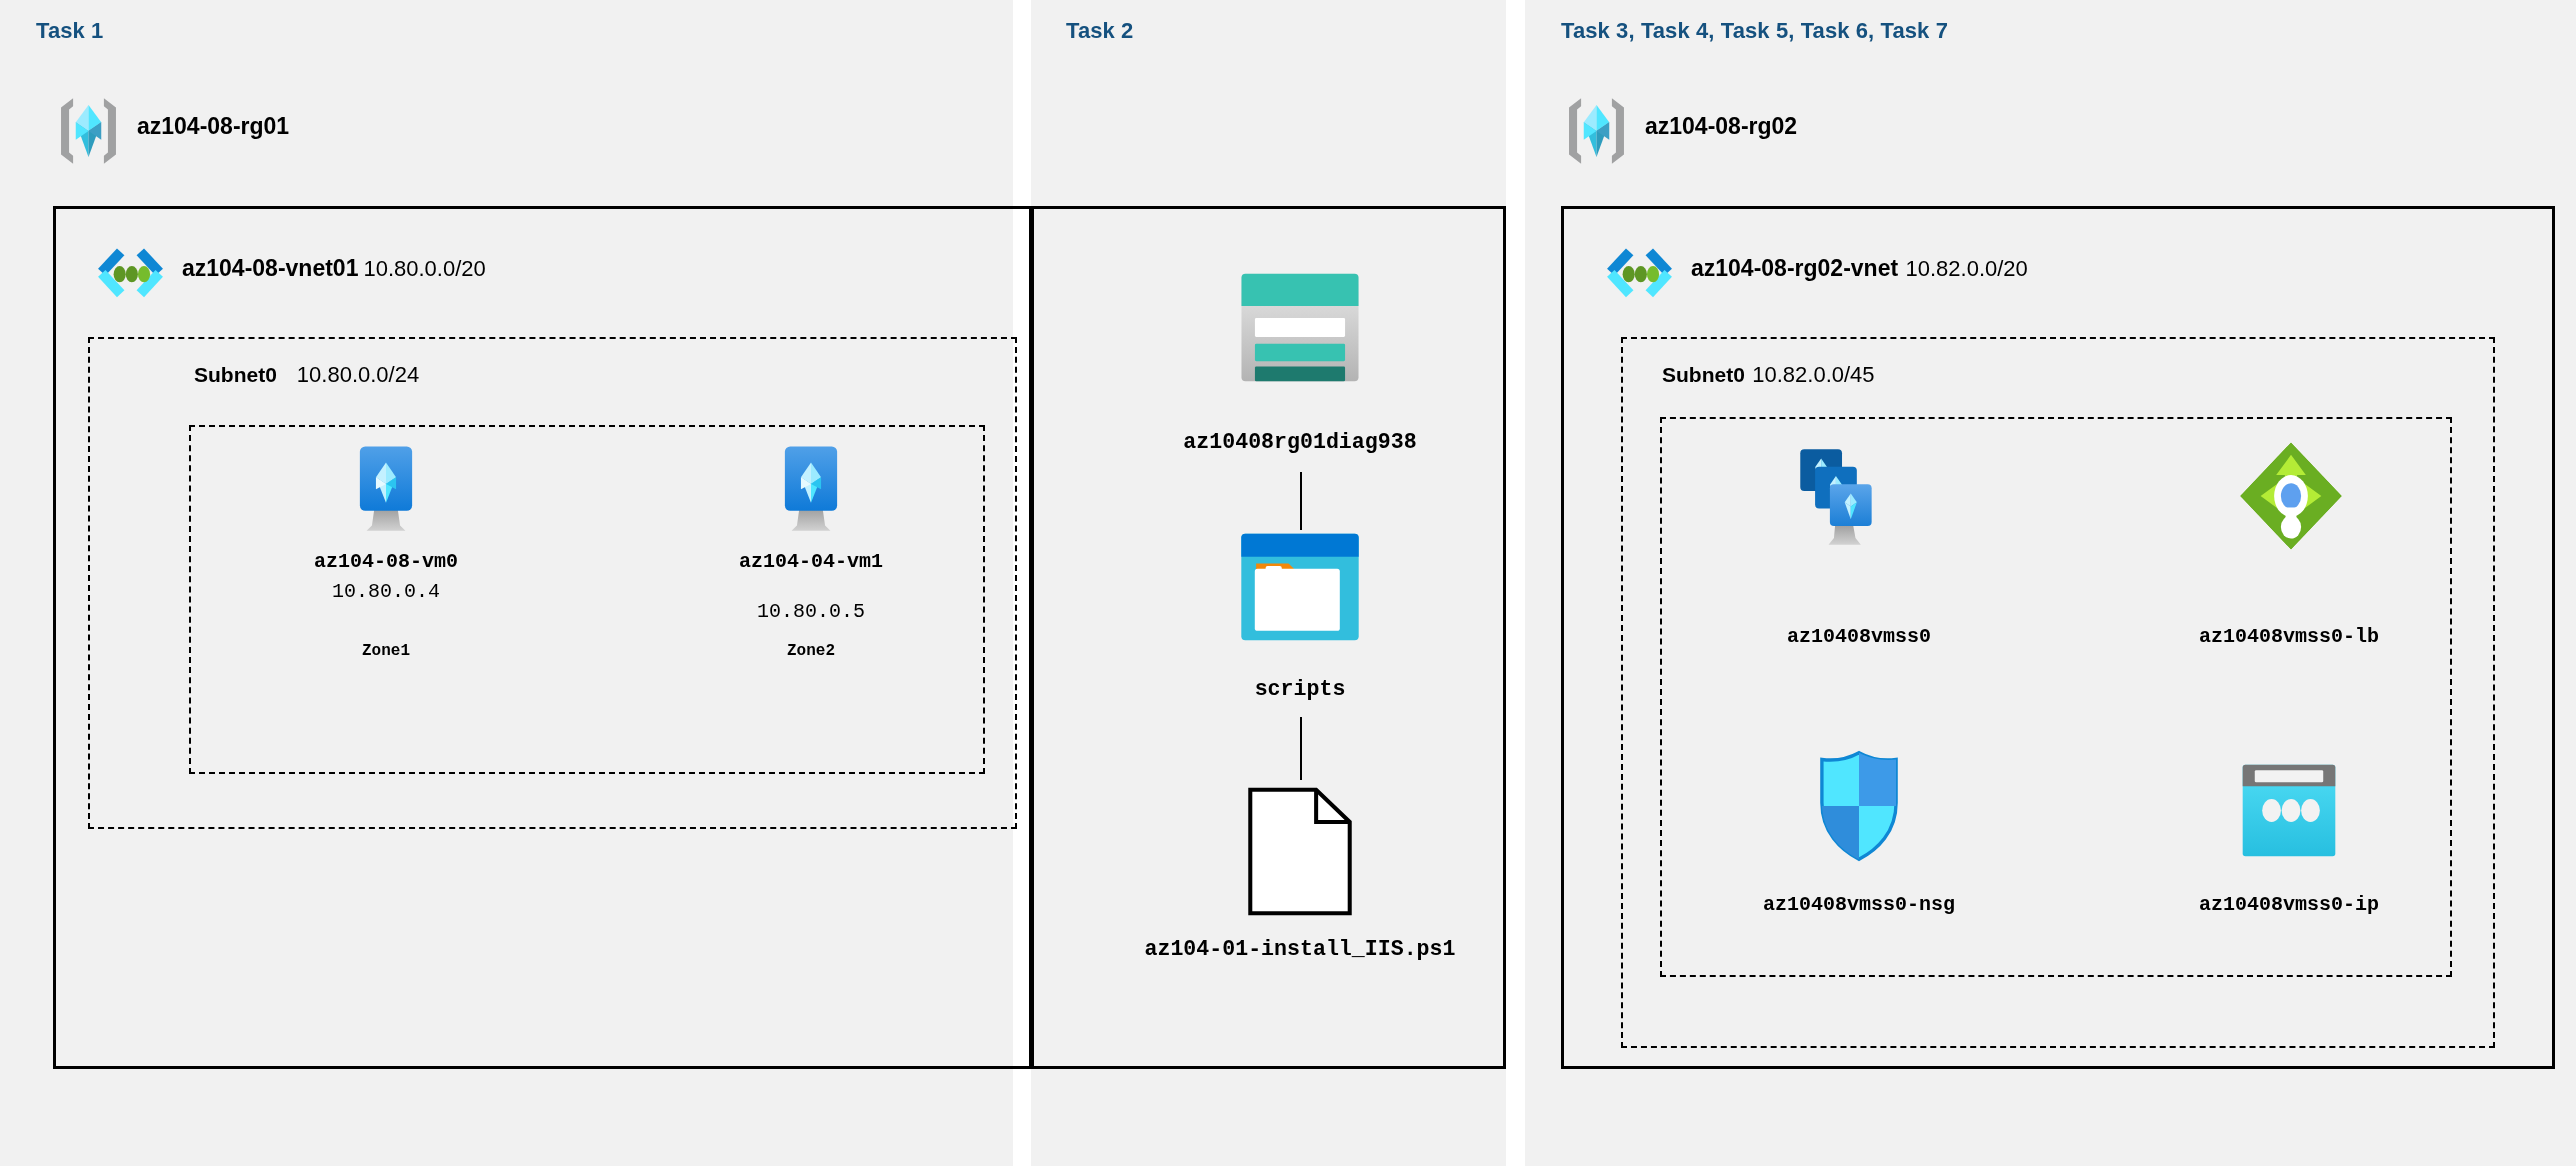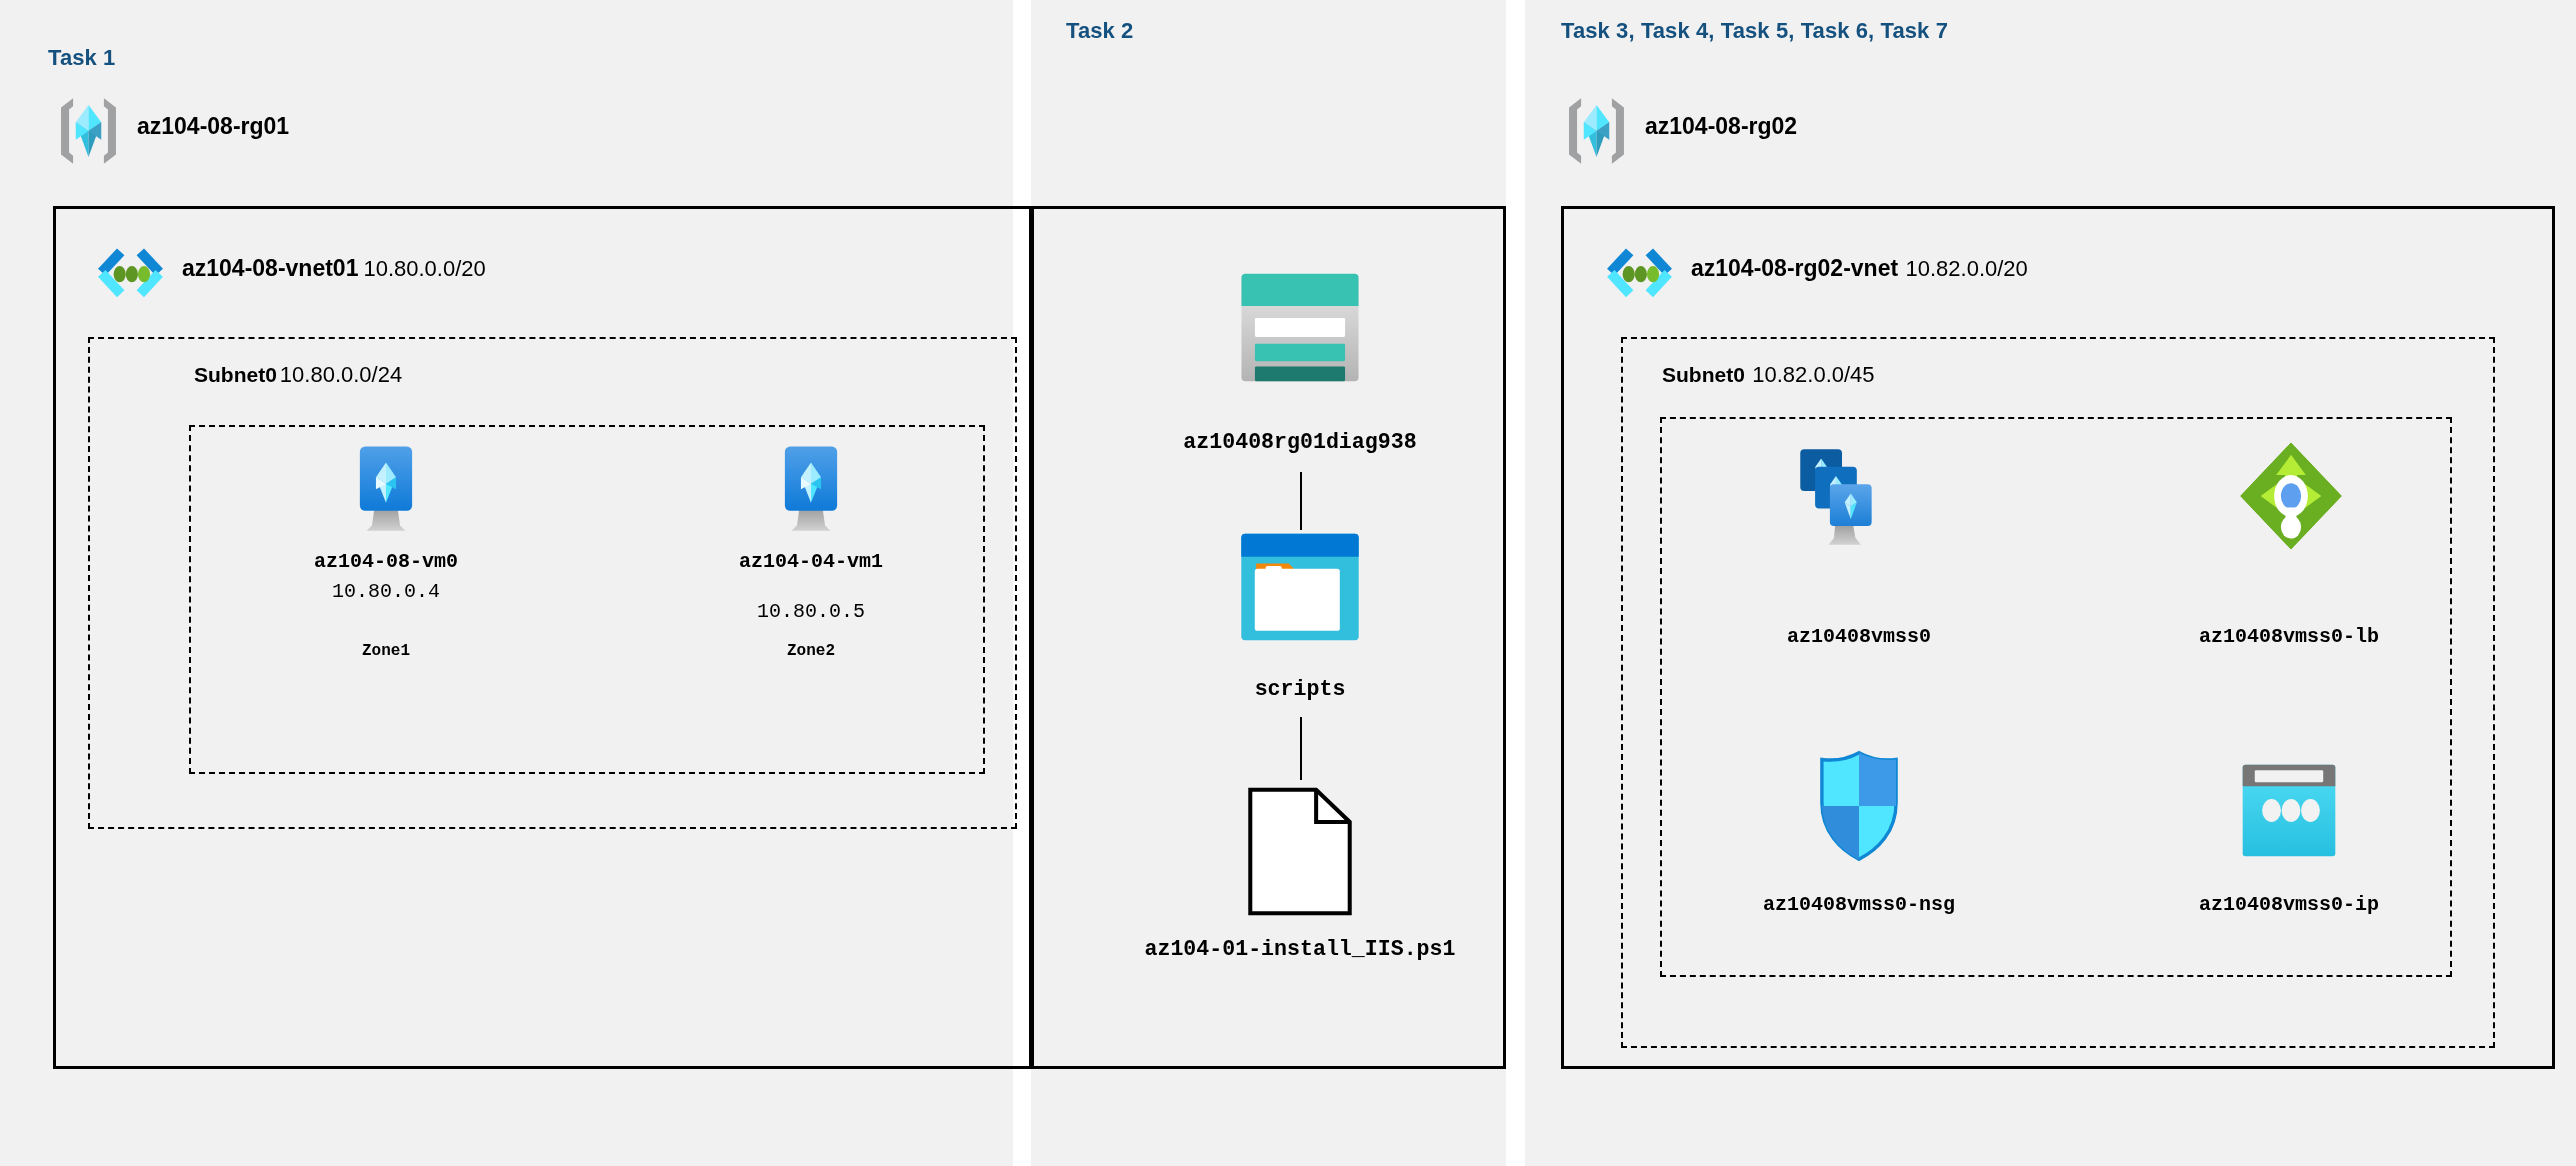--- a/index.html
+++ b/index.html
@@ -86,21 +86,21 @@
 </style>
 </head>
 <body>
 
 <div id="canvas">
 
   <div class="panel" style="left:0px;   top:0px; width:1013px; height:1166px;"></div>
   <div class="panel" style="left:1031px;top:0px; width:475px;  height:1166px;"></div>
   <div class="panel" style="left:1525px;top:0px; width:1051px; height:1166px;"></div>
 
-  <div class="task-label" style="left:48px;  top:18px;margin-top:27px;">Task 1</div>
+  <div class="task-label" style="left:36px;  top:18px;">Task 1</div>
   <div class="task-label" style="left:1066px;top:18px;">Task 2</div>
   <div class="task-label" style="left:1561px;top:18px;">Task 3, Task 4, Task 5, Task 6, Task 7</div>
 
   <div class="icon" style="left:53px; top:94px; width:71px; height:74px;">
     <svg viewBox="0 0 106 110" width="71" height="74">
       <path d="M30 6 L12 20 L12 90 L30 104 L30 92 L24 87 L24 23 L30 18 Z" fill="#a0a1a2"></path>
       <path d="M76 6 L94 20 L94 90 L76 104 L76 92 L82 87 L82 23 L76 18 Z" fill="#a0a1a2"></path>
       <path d="M53 16 L34 42 L53 55 Z" fill="#9cebff"></path>
       <path d="M53 16 L72 42 L53 55 Z" fill="#50e6ff"></path>
       <path d="M34 42 L53 55 L53 94 Z" fill="#32bedd"></path>
@@ -123,21 +123,21 @@
       <ellipse cx="56" cy="46" rx="9" ry="12" fill="#5e9624"></ellipse>
       <ellipse cx="74" cy="46" rx="9" ry="12" fill="#76bc2d"></ellipse>
     </svg>
   </div>
   <div class="lbl" style="left:182px; top:255px;">
     <span class="vnet-name">az104-08-vnet01</span><span class="cidr" style="margin-left:5px;">10.80.0.0/20</span>
   </div>
 
   <div class="dashed-box" style="left:88px; top:337px; width:929px; height:492px;"></div>
   <div class="lbl" style="left:194px; top:362px;">
-    <span class="subnet-name">Subnet0</span><span class="cidr" style="margin-left:3px;">10.80.0.0/24</span>
+    <span class="subnet-name">Subnet0</span><span class="cidr" style="margin-left:20px;">10.80.0.0/24</span>
   </div>
 
   <div class="dashed-box" style="left:189px; top:425px; width:796px; height:349px;"></div>
 
   <div class="icon center" style="left:386px; top:445px; width:71px; height:90px;">
     <svg viewBox="0 0 106 134" width="71" height="90">
       <defs>
         <linearGradient id="vmg0" x1="0" y1="0" x2="0" y2="1">
           <stop offset="0" stop-color="#50a0e8"></stop>
             <stop offset="1" stop-color="#0f7ad8"></stop>

